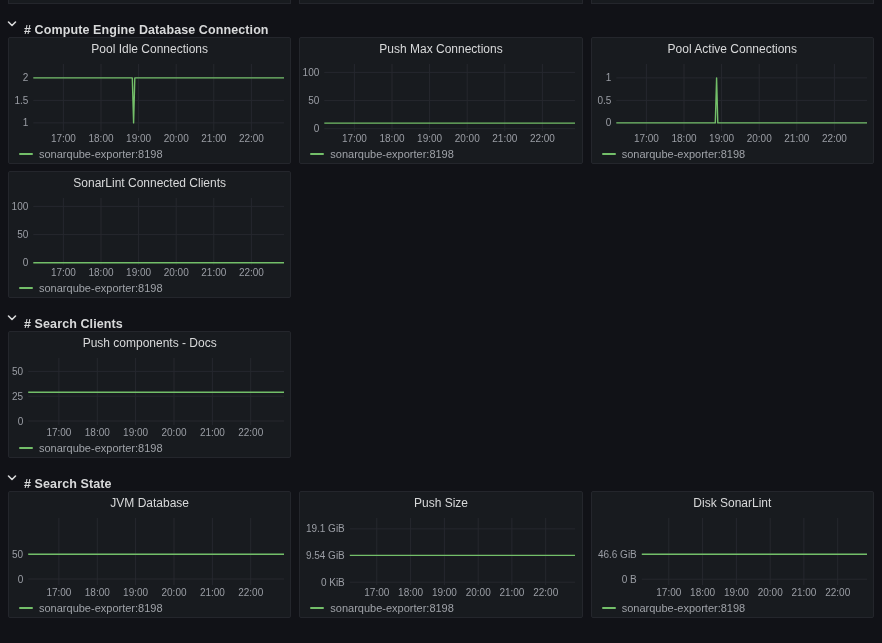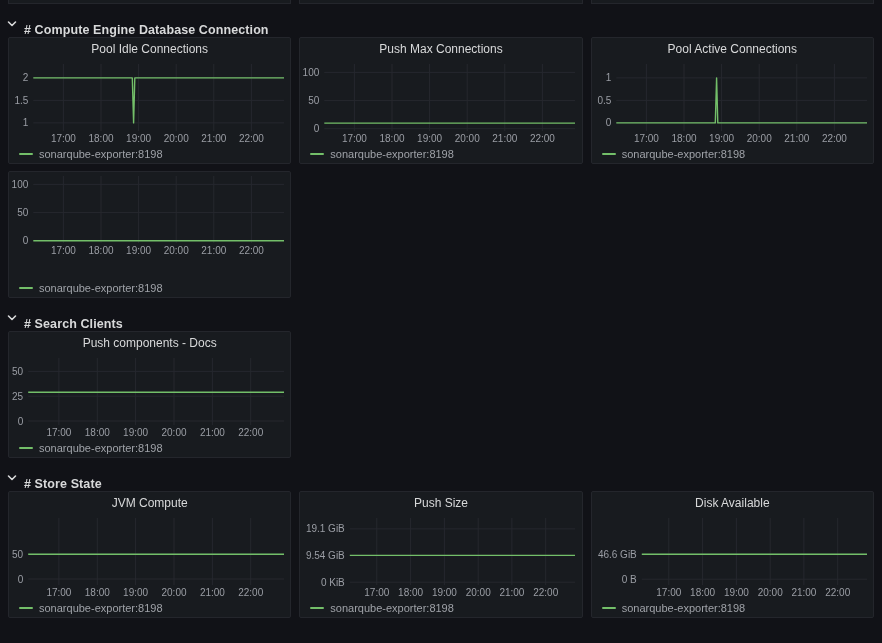--- a/index.html
+++ b/index.html
@@ -150,20 +150,21 @@
         <span class="swatch"></span>
         <span class="legend-label">sonarqube-exporter:8198</span>
       </div>
     </div>
   </div>
 </div>
 
 <div class="section">
   <div class="panels">
     <div class="panel">
+      <div class="panel-title">SonarLint Connected Clients</div>
       <div class="chart">
           <svg width="281" height="85">
             <line x1="54.4" y1="4" x2="54.4" y2="71" stroke="#26282e" stroke-width="1"></line>
             <text x="54.4" y="82" text-anchor="middle" font-size="10" fill="#9b9ea5">17:00</text>
             <line x1="92.0" y1="4" x2="92.0" y2="71" stroke="#26282e" stroke-width="1"></line>
             <text x="92.0" y="82" text-anchor="middle" font-size="10" fill="#9b9ea5">18:00</text>
             <line x1="129.6" y1="4" x2="129.6" y2="71" stroke="#26282e" stroke-width="1"></line>
             <text x="129.6" y="82" text-anchor="middle" font-size="10" fill="#9b9ea5">19:00</text>
             <line x1="167.2" y1="4" x2="167.2" y2="71" stroke="#26282e" stroke-width="1"></line>
             <text x="167.2" y="82" text-anchor="middle" font-size="10" fill="#9b9ea5">20:00</text>
@@ -231,25 +232,25 @@
   </div>
 </div>
 
 <div class="section">
   <div class="row-header">
     <span class="chev">
       <svg width="10" height="8" viewBox="0 0 10 8">
           <polyline points="1.5,2 5,5.5 8.5,2" fill="none" stroke="#d8d9da" stroke-width="1.6" stroke-linecap="round" stroke-linejoin="round"></polyline>
         </svg>
     </span>
-    <span class="row-title"># Store State</span>
+    <span class="row-title"># Search State</span>
   </div>
   <div class="panels">
     <div class="panel">
-      <div class="panel-title">JVM Compute</div>
+      <div class="panel-title">JVM Database</div>
       <div class="chart">
           <svg width="281" height="85">
             <line x1="49.9" y1="4" x2="49.9" y2="71" stroke="#26282e" stroke-width="1"></line>
             <text x="49.9" y="82" text-anchor="middle" font-size="10" fill="#9b9ea5">17:00</text>
             <line x1="88.3" y1="4" x2="88.3" y2="71" stroke="#26282e" stroke-width="1"></line>
             <text x="88.3" y="82" text-anchor="middle" font-size="10" fill="#9b9ea5">18:00</text>
             <line x1="126.6" y1="4" x2="126.6" y2="71" stroke="#26282e" stroke-width="1"></line>
             <text x="126.6" y="82" text-anchor="middle" font-size="10" fill="#9b9ea5">19:00</text>
             <line x1="165.0" y1="4" x2="165.0" y2="71" stroke="#26282e" stroke-width="1"></line>
             <text x="165.0" y="82" text-anchor="middle" font-size="10" fill="#9b9ea5">20:00</text>
@@ -293,21 +294,21 @@
             <text x="44.8" y="18.4" text-anchor="end" font-size="10" fill="#9b9ea5">19.1 GiB</text>
             <polyline points="49.8,41.4 275.0,41.4" fill="none" stroke="#73bf69" stroke-width="1.4" stroke-linejoin="round"></polyline>
           </svg>
         </div>
       <div class="legend">
         <span class="swatch"></span>
         <span class="legend-label">sonarqube-exporter:8198</span>
       </div>
     </div>
     <div class="panel">
-      <div class="panel-title">Disk Available</div>
+      <div class="panel-title">Disk SonarLint</div>
       <div class="chart">
           <svg width="281" height="85">
             <line x1="76.8" y1="4" x2="76.8" y2="71" stroke="#26282e" stroke-width="1"></line>
             <text x="76.8" y="82" text-anchor="middle" font-size="10" fill="#9b9ea5">17:00</text>
             <line x1="110.6" y1="4" x2="110.6" y2="71" stroke="#26282e" stroke-width="1"></line>
             <text x="110.6" y="82" text-anchor="middle" font-size="10" fill="#9b9ea5">18:00</text>
             <line x1="144.4" y1="4" x2="144.4" y2="71" stroke="#26282e" stroke-width="1"></line>
             <text x="144.4" y="82" text-anchor="middle" font-size="10" fill="#9b9ea5">19:00</text>
             <line x1="178.2" y1="4" x2="178.2" y2="71" stroke="#26282e" stroke-width="1"></line>
             <text x="178.2" y="82" text-anchor="middle" font-size="10" fill="#9b9ea5">20:00</text>

